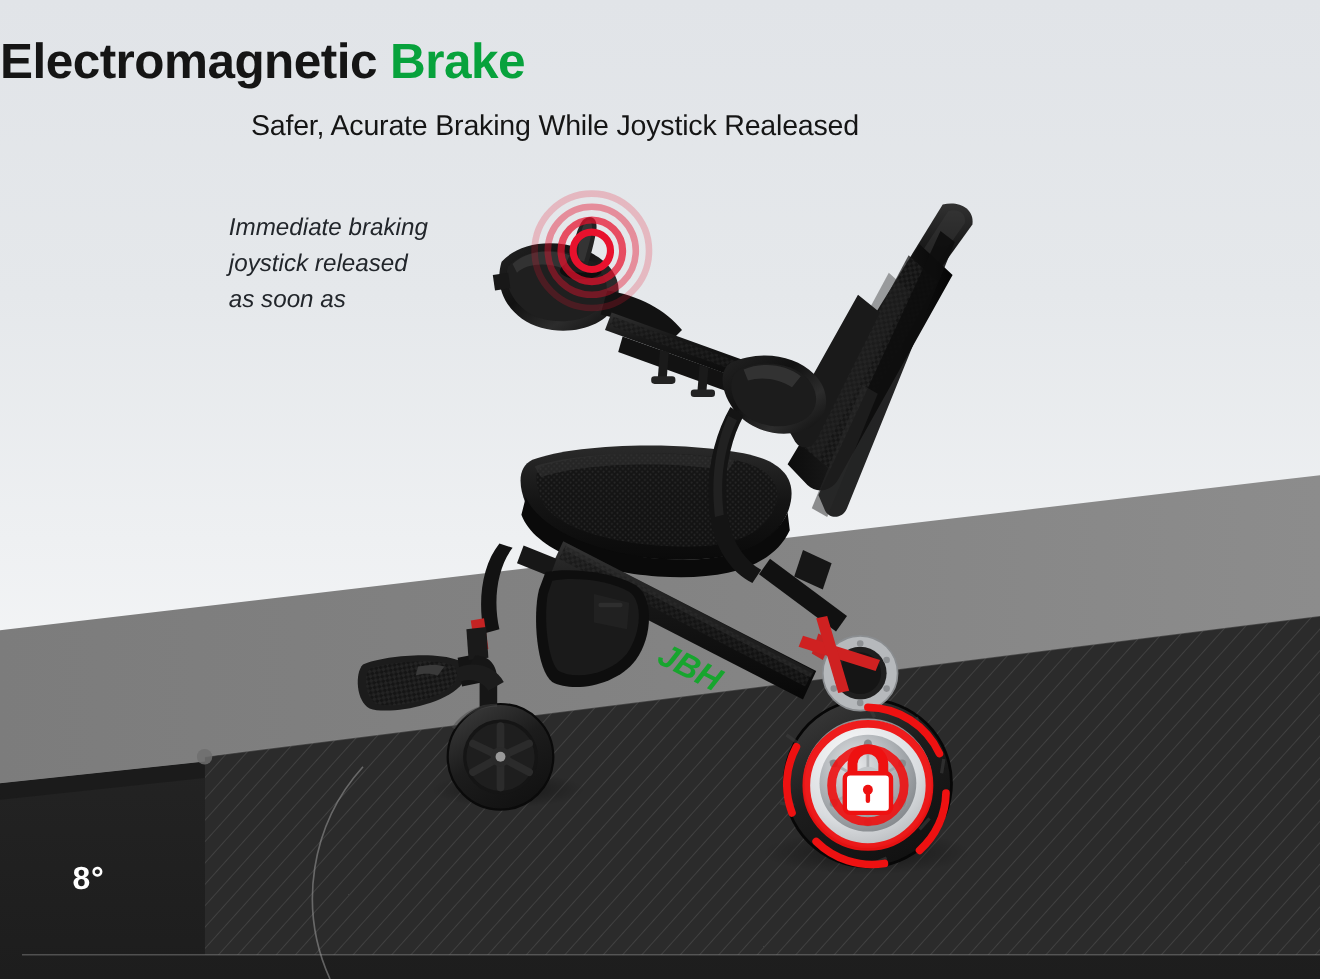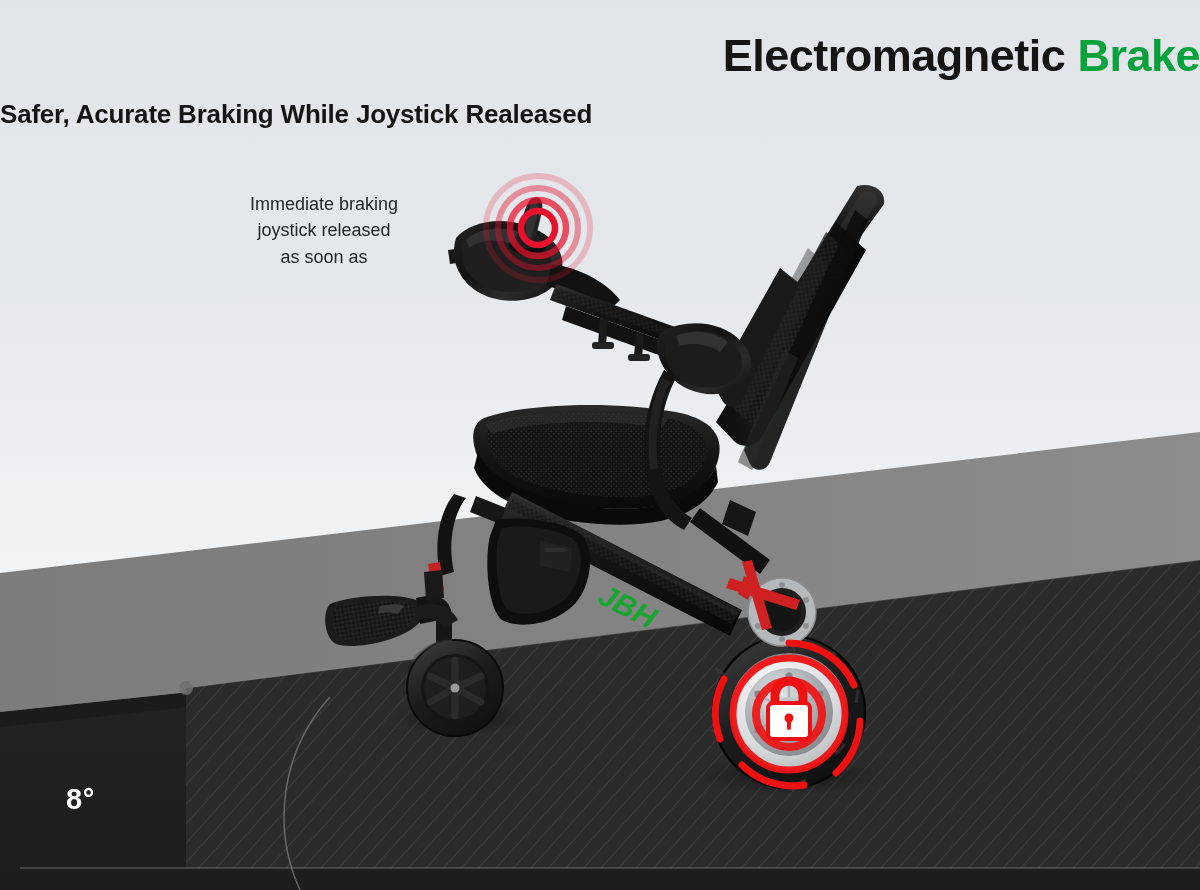--- a/index.html
+++ b/index.html
@@ -16,51 +16,52 @@
     font-family: "Liberation Sans", sans-serif;
     background: linear-gradient(to bottom, #e1e4e8 0%, #e5e8eb 30%, #eef0f2 55%, #f7f8f9 78%, #fdfdfe 100%);
   }
 
   
   .title {
     position: absolute;
     top: 30px;
     left: 0;
     width: 1200px;
-    text-align: right;
+    text-align: left;
     font-size: 45px;
     font-weight: bold;
     letter-spacing: -0.5px;
     color: #151515;
     white-space: nowrap;
   }
   .title .accent { color: #07a23c; }
   .subtitle {
     position: absolute;
     top: 99px;
     left: 0;
     width: 1009px;
-    text-align: left;
+    text-align: center;
     font-size: 26px;
-    font-weight: bold;
+    font-weight: normal;
     color: #151515;
     letter-spacing: -0.2px;
     white-space: nowrap;
   }
 
   
   .callout {
     position: absolute;
     left: 208px;
     top: 191px;
     width: 232px;
-    text-align: center;
-    font-size: 18px;
+    text-align: left;
+    font-size: 22px;
     line-height: 1.47;
     color: #22262b;
+    font-style: italic;
   }
 
   
   .ramp-top {
     position: absolute;
     left: 0; top: 0;
     width: 1200px; height: 890px;
   }
 
   

